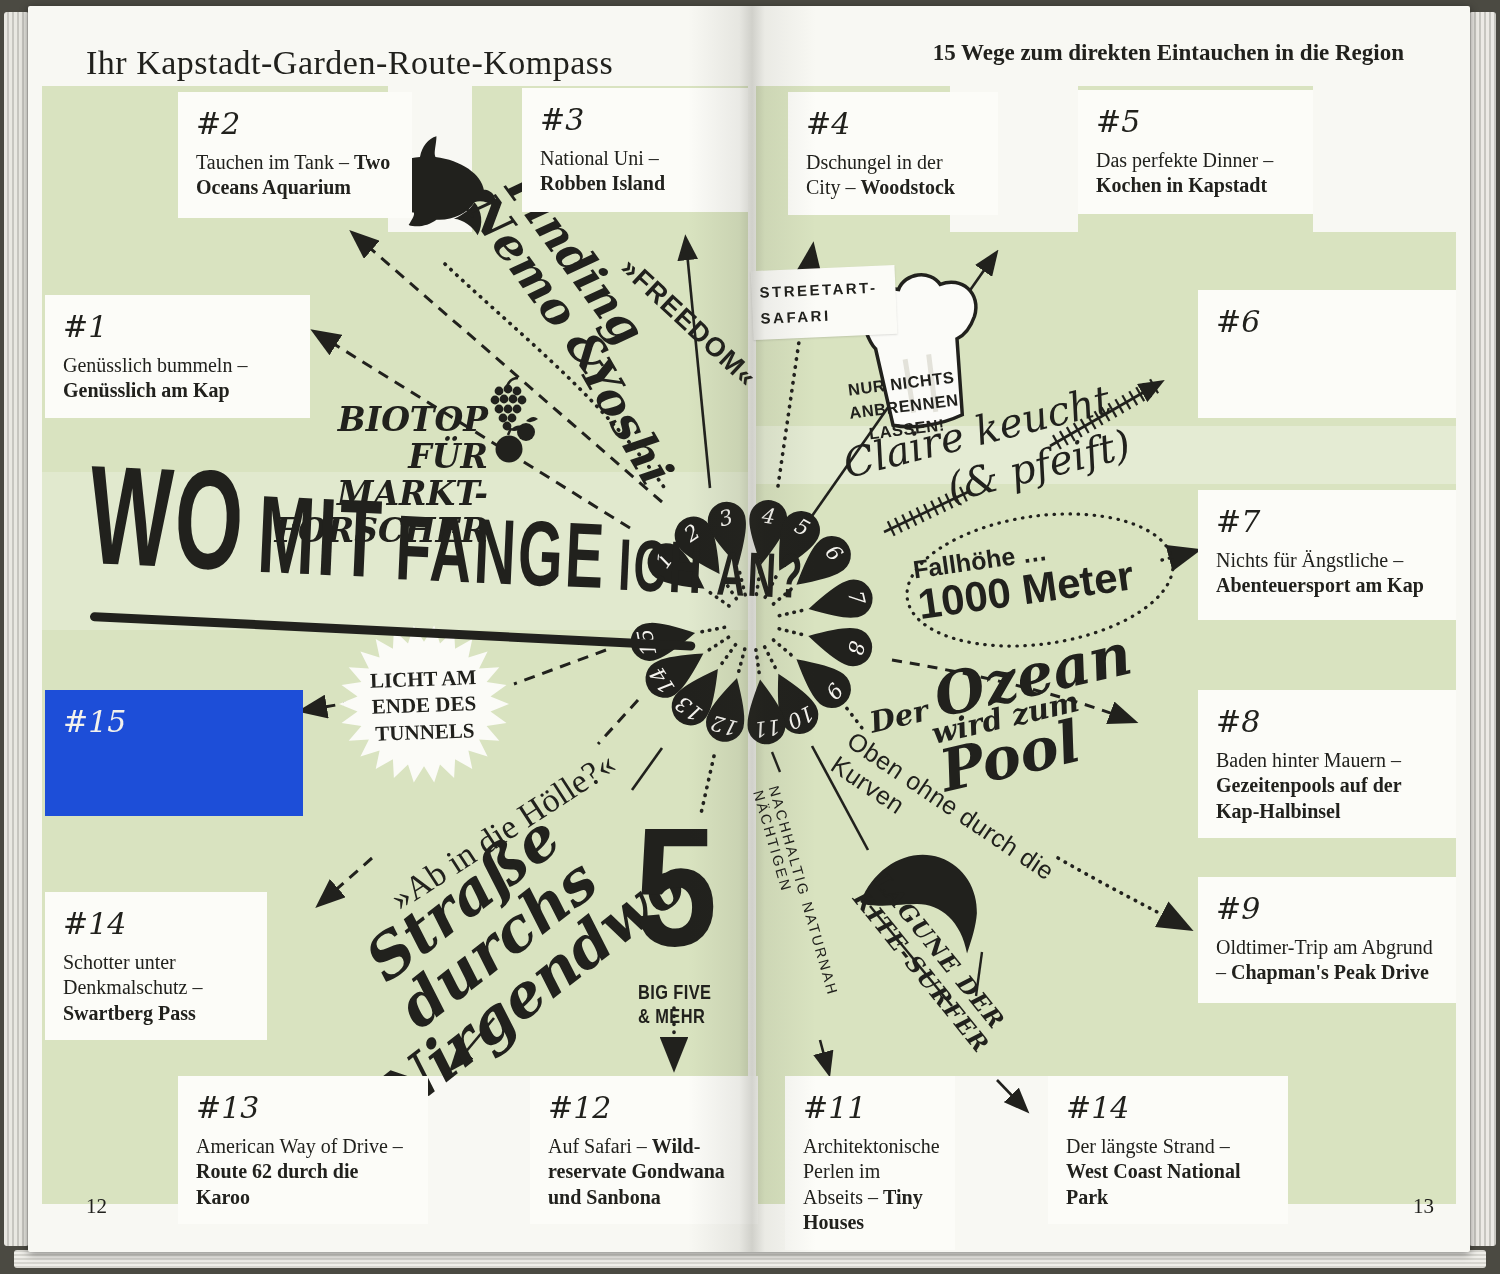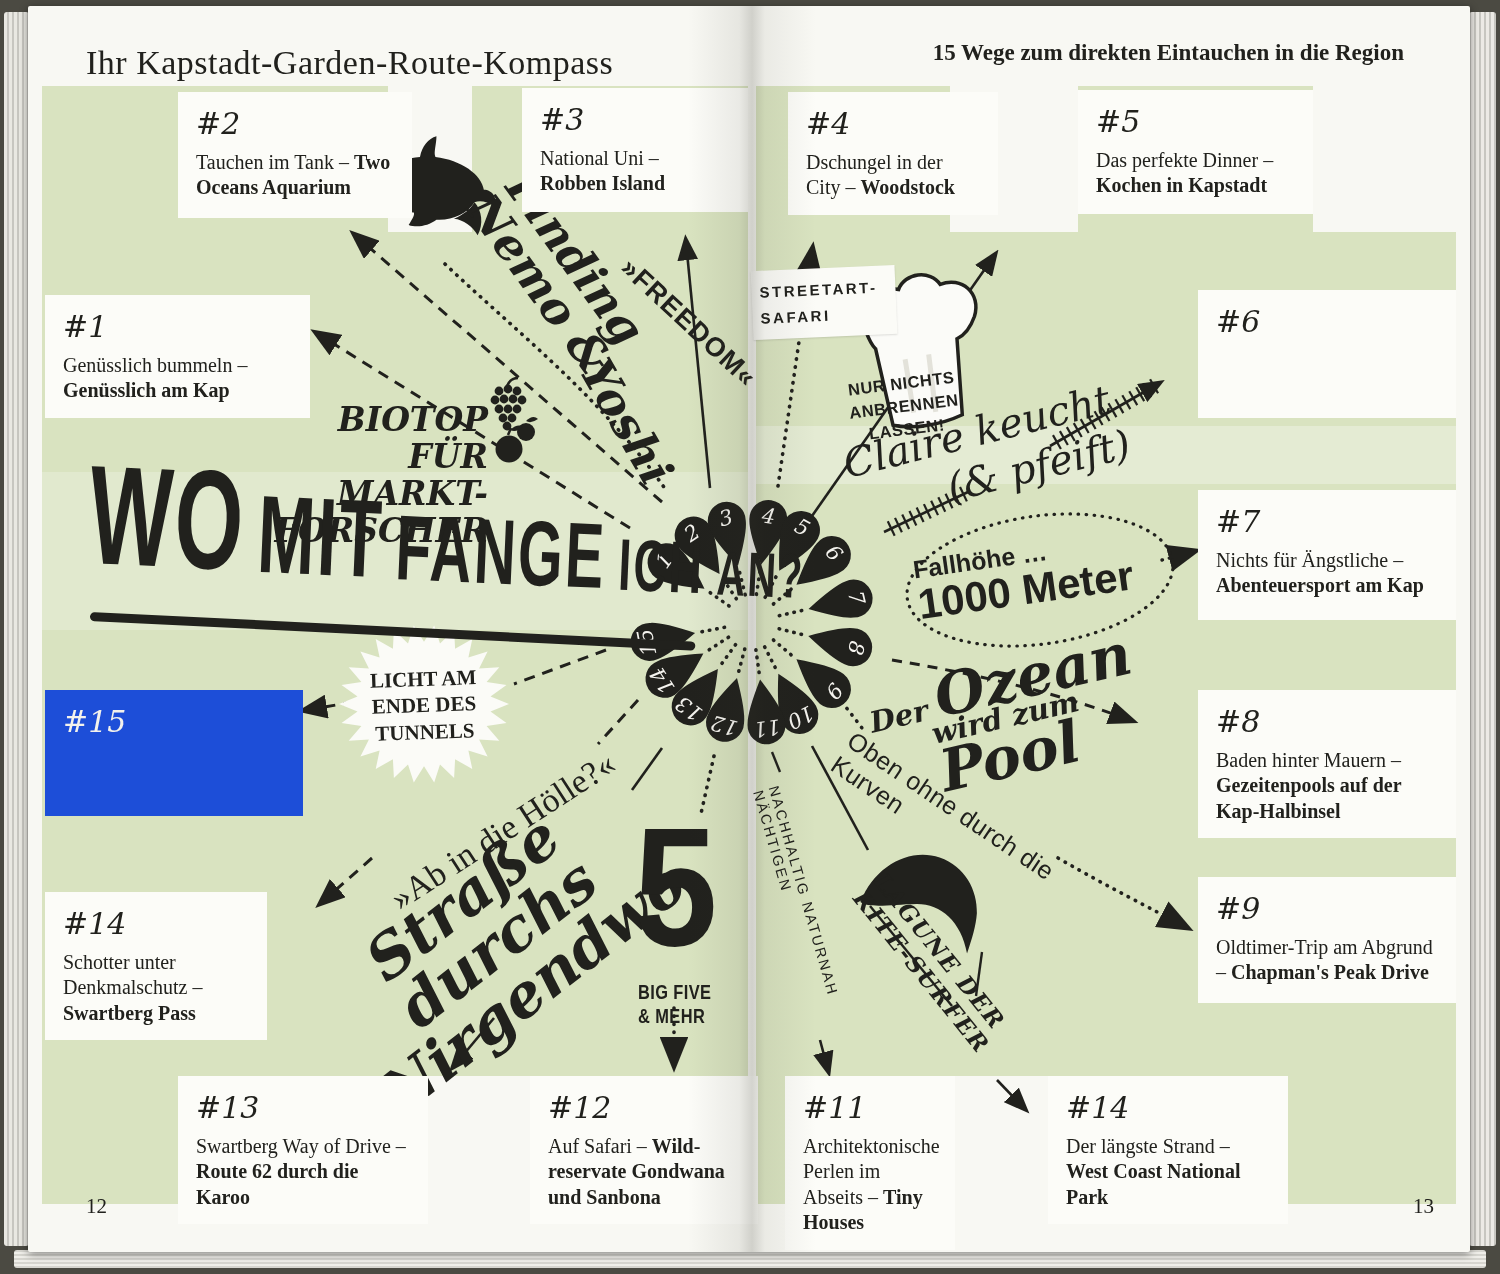--- a/index.html
+++ b/index.html
@@ -335,21 +335,21 @@
       <div class="box" style="left: 785px; top: 1076px; width: 170px; min-height: 128px;">
         <div class="num">#11</div>
         <div class="body"><span>Architektonische Perlen im Abseits – </span><b>Tiny Houses</b></div>
       </div>
       <div class="box" style="left: 530px; top: 1076px; width: 228px; min-height: 128px;">
         <div class="num">#12</div>
         <div class="body"><span>Auf Safari – </span><b>Wild-reservate Gondwana und Sanbona</b></div>
       </div>
       <div class="box" style="left: 178px; top: 1076px; width: 250px; min-height: 128px;">
         <div class="num">#13</div>
-        <div class="body"><span>Swartberg Way of Drive – </span><b>Route 62 durch die Karoo</b></div>
+        <div class="body"><span>American Way of Drive – </span><b>Route 62 durch die Karoo</b></div>
       </div>
       <div class="box" style="left: 45px; top: 892px; width: 222px; min-height: 124px;">
         <div class="num">#14</div>
         <div class="body"><span>Schotter unter Denkmalschutz – </span><b>Swartberg Pass</b></div>
       </div>
       <div class="box dark" style="left: 45px; top: 690px; width: 258px; min-height: 126px;">
         <div class="num">#15</div>
       </div>
     </div>
 

